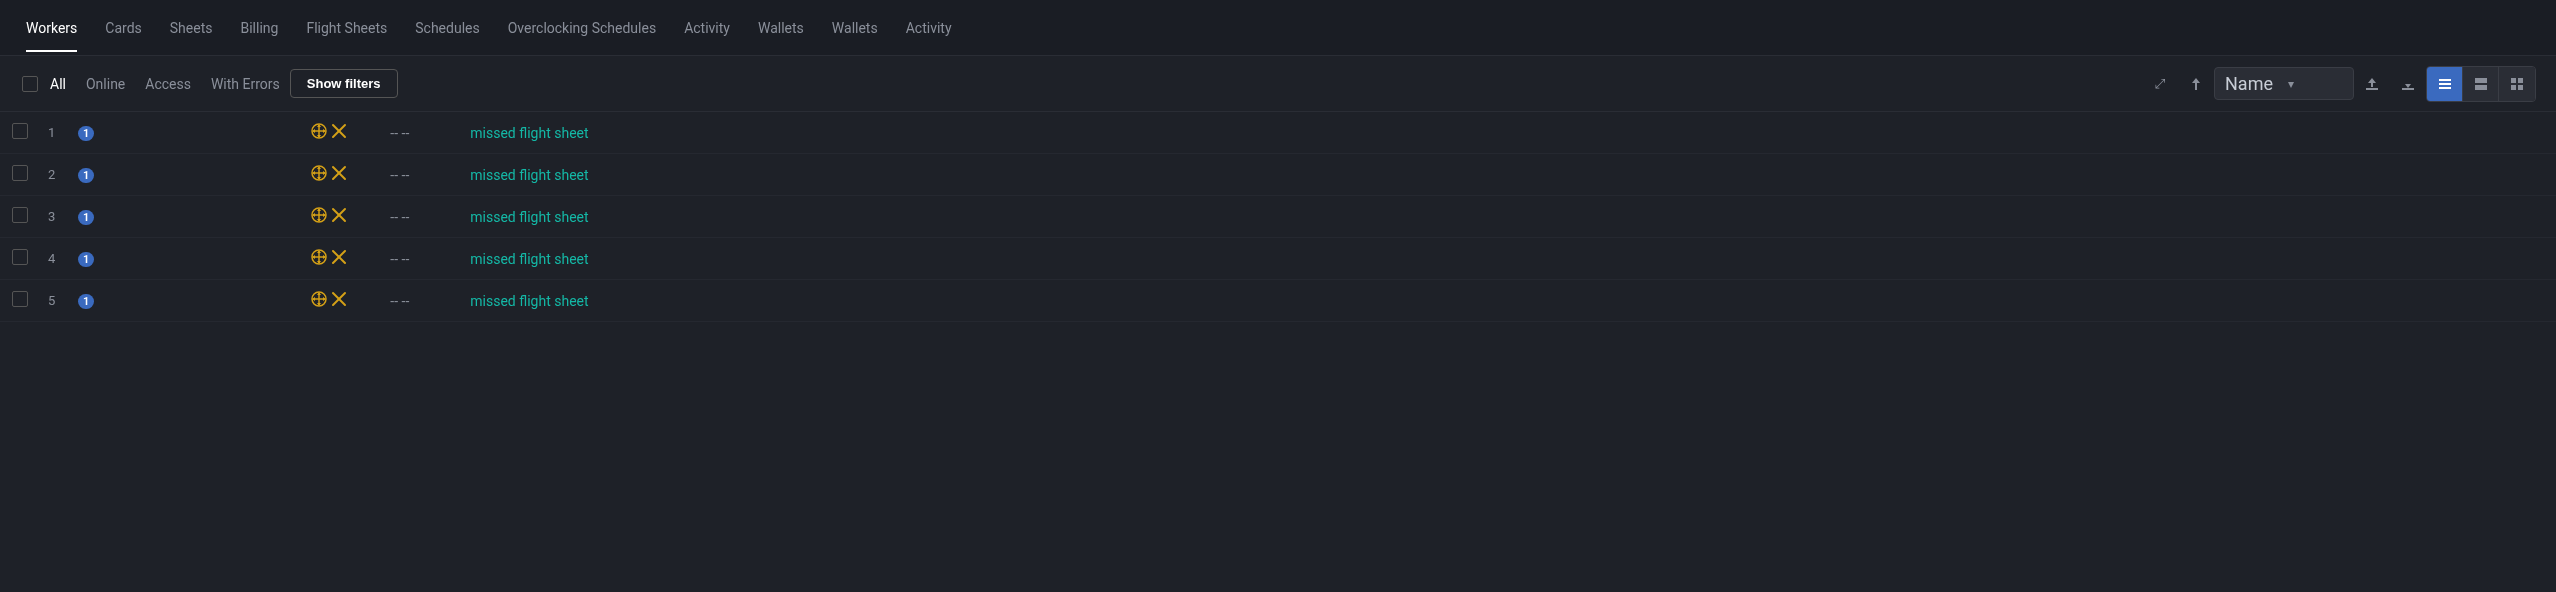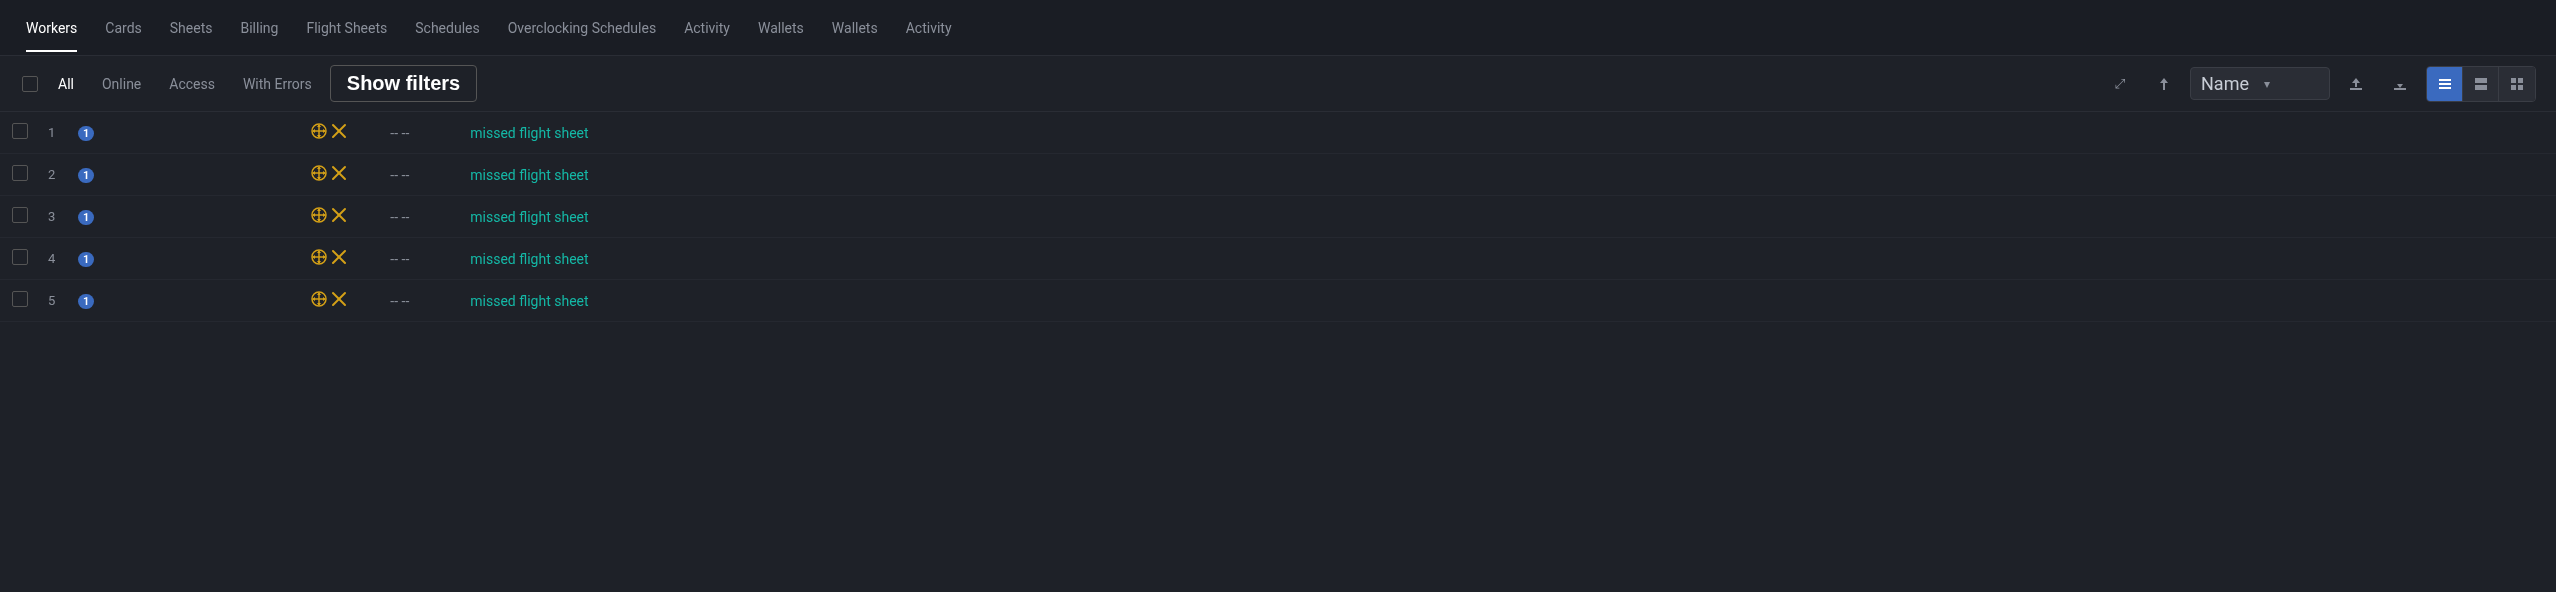--- a/index.html
+++ b/index.html
@@ -49,21 +49,20 @@
     }
 
     
     .toolbar {
       background-color: #1e2128;
       display: flex;
       align-items: center;
       padding: 0 20px;
       height: 56px;
       border-bottom: 1px solid #2a2d35;
-      gap: 8px;
     }
     .checkbox-wrap {
       width: 20px;
       height: 20px;
       display: flex;
       align-items: center;
       justify-content: center;
     }
     .checkbox {
       width: 16px;
@@ -73,21 +72,21 @@
       cursor: pointer;
       appearance: none;
       -webkit-appearance: none;
       border-radius: 2px;
     }
     .filter-btn {
       background: transparent;
       border: 1px solid #555;
       color: #ffffff;
       font-weight: 600;
-      font-size: 20px;
+      font-size: 13px;
       padding: 6px 16px;
       border-radius: 4px;
       cursor: pointer;
       white-space: nowrap;
     }
     .filter-tab {
       color: #8a8f9a;
       padding: 4px 10px;
       cursor: pointer;
       font-size: 14px;

